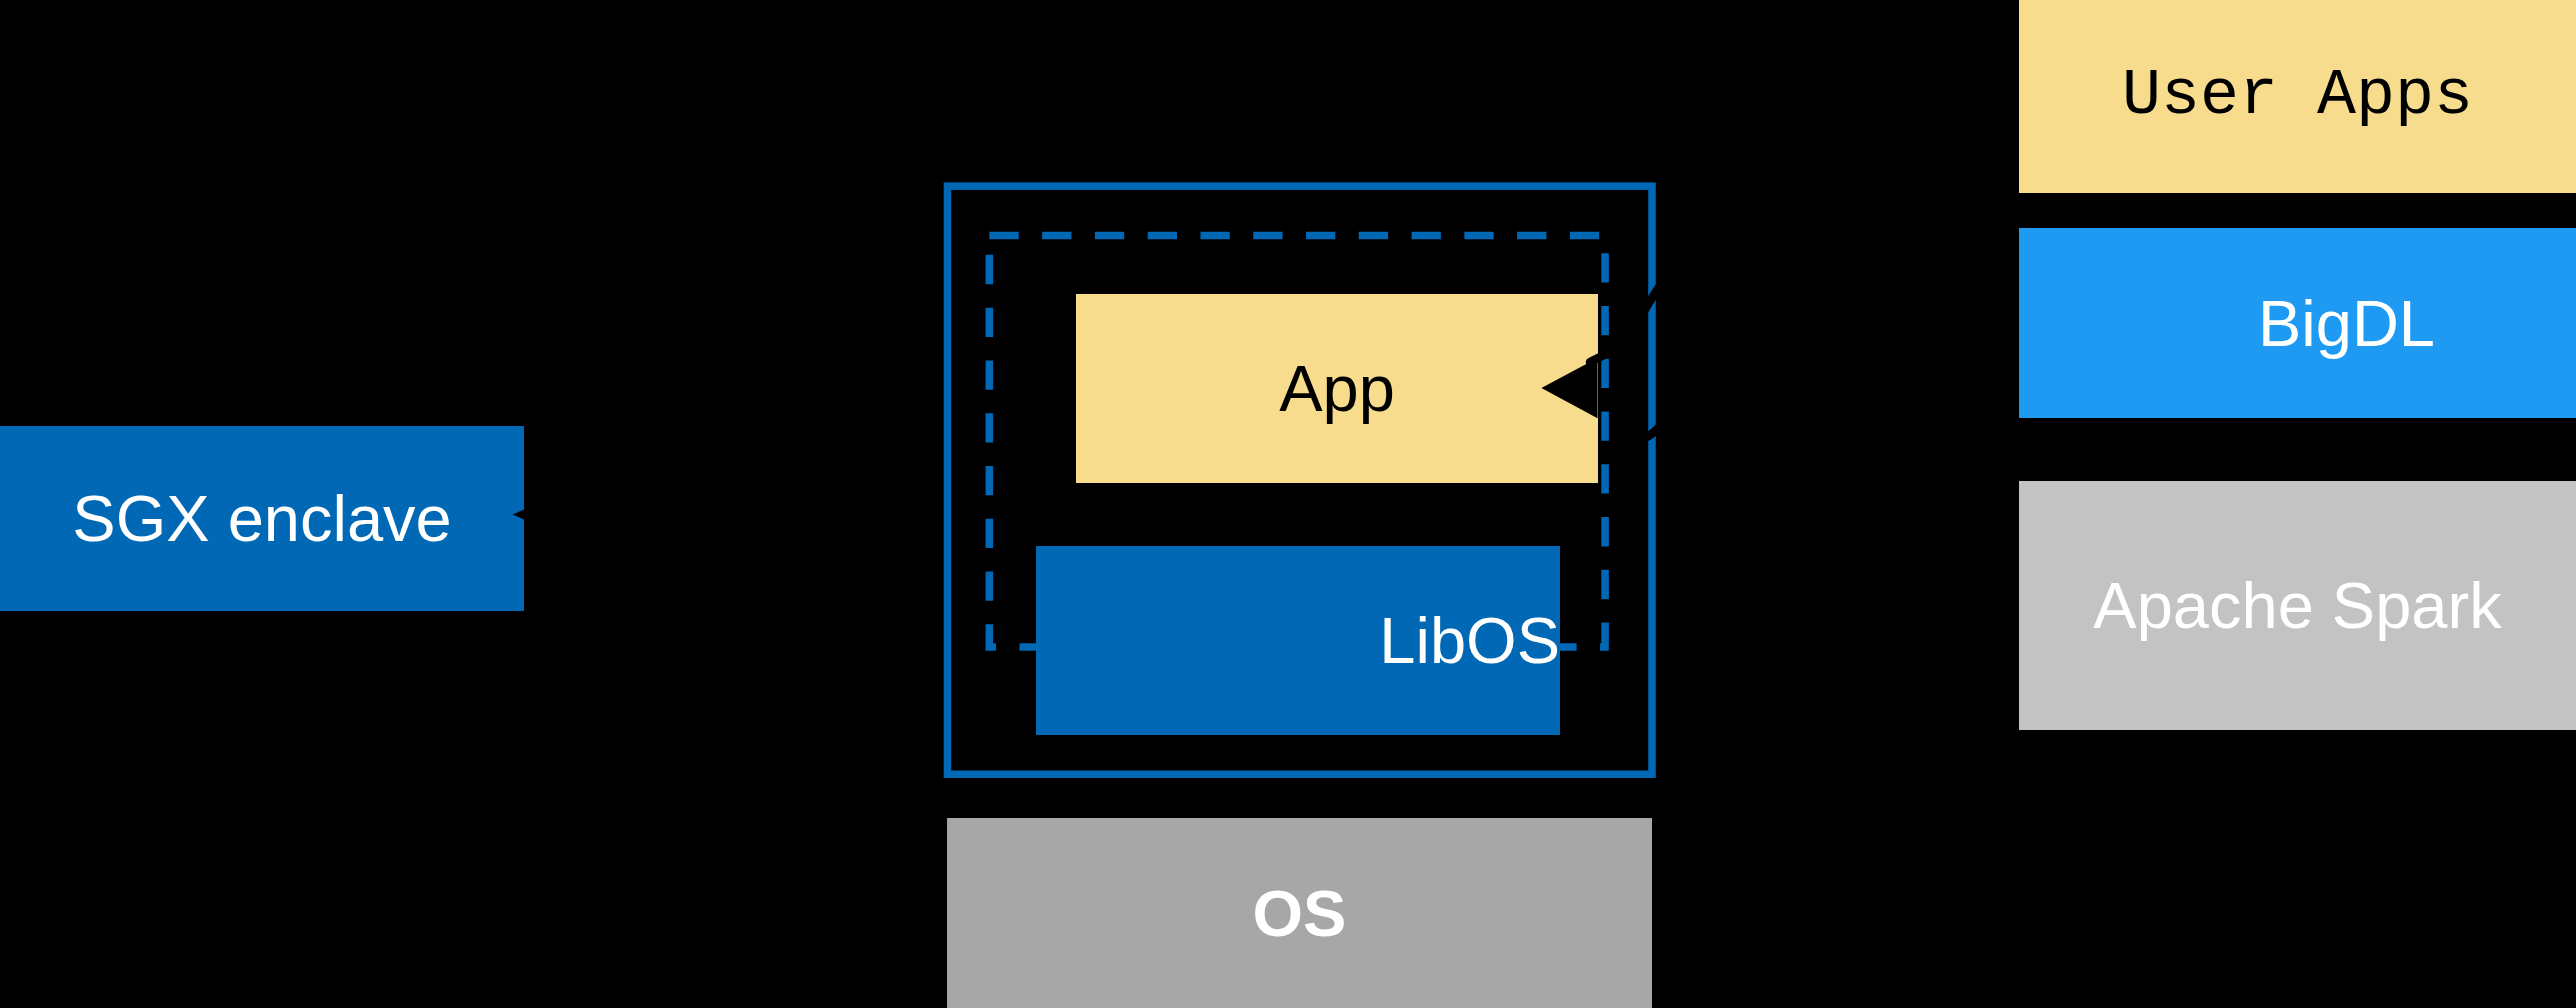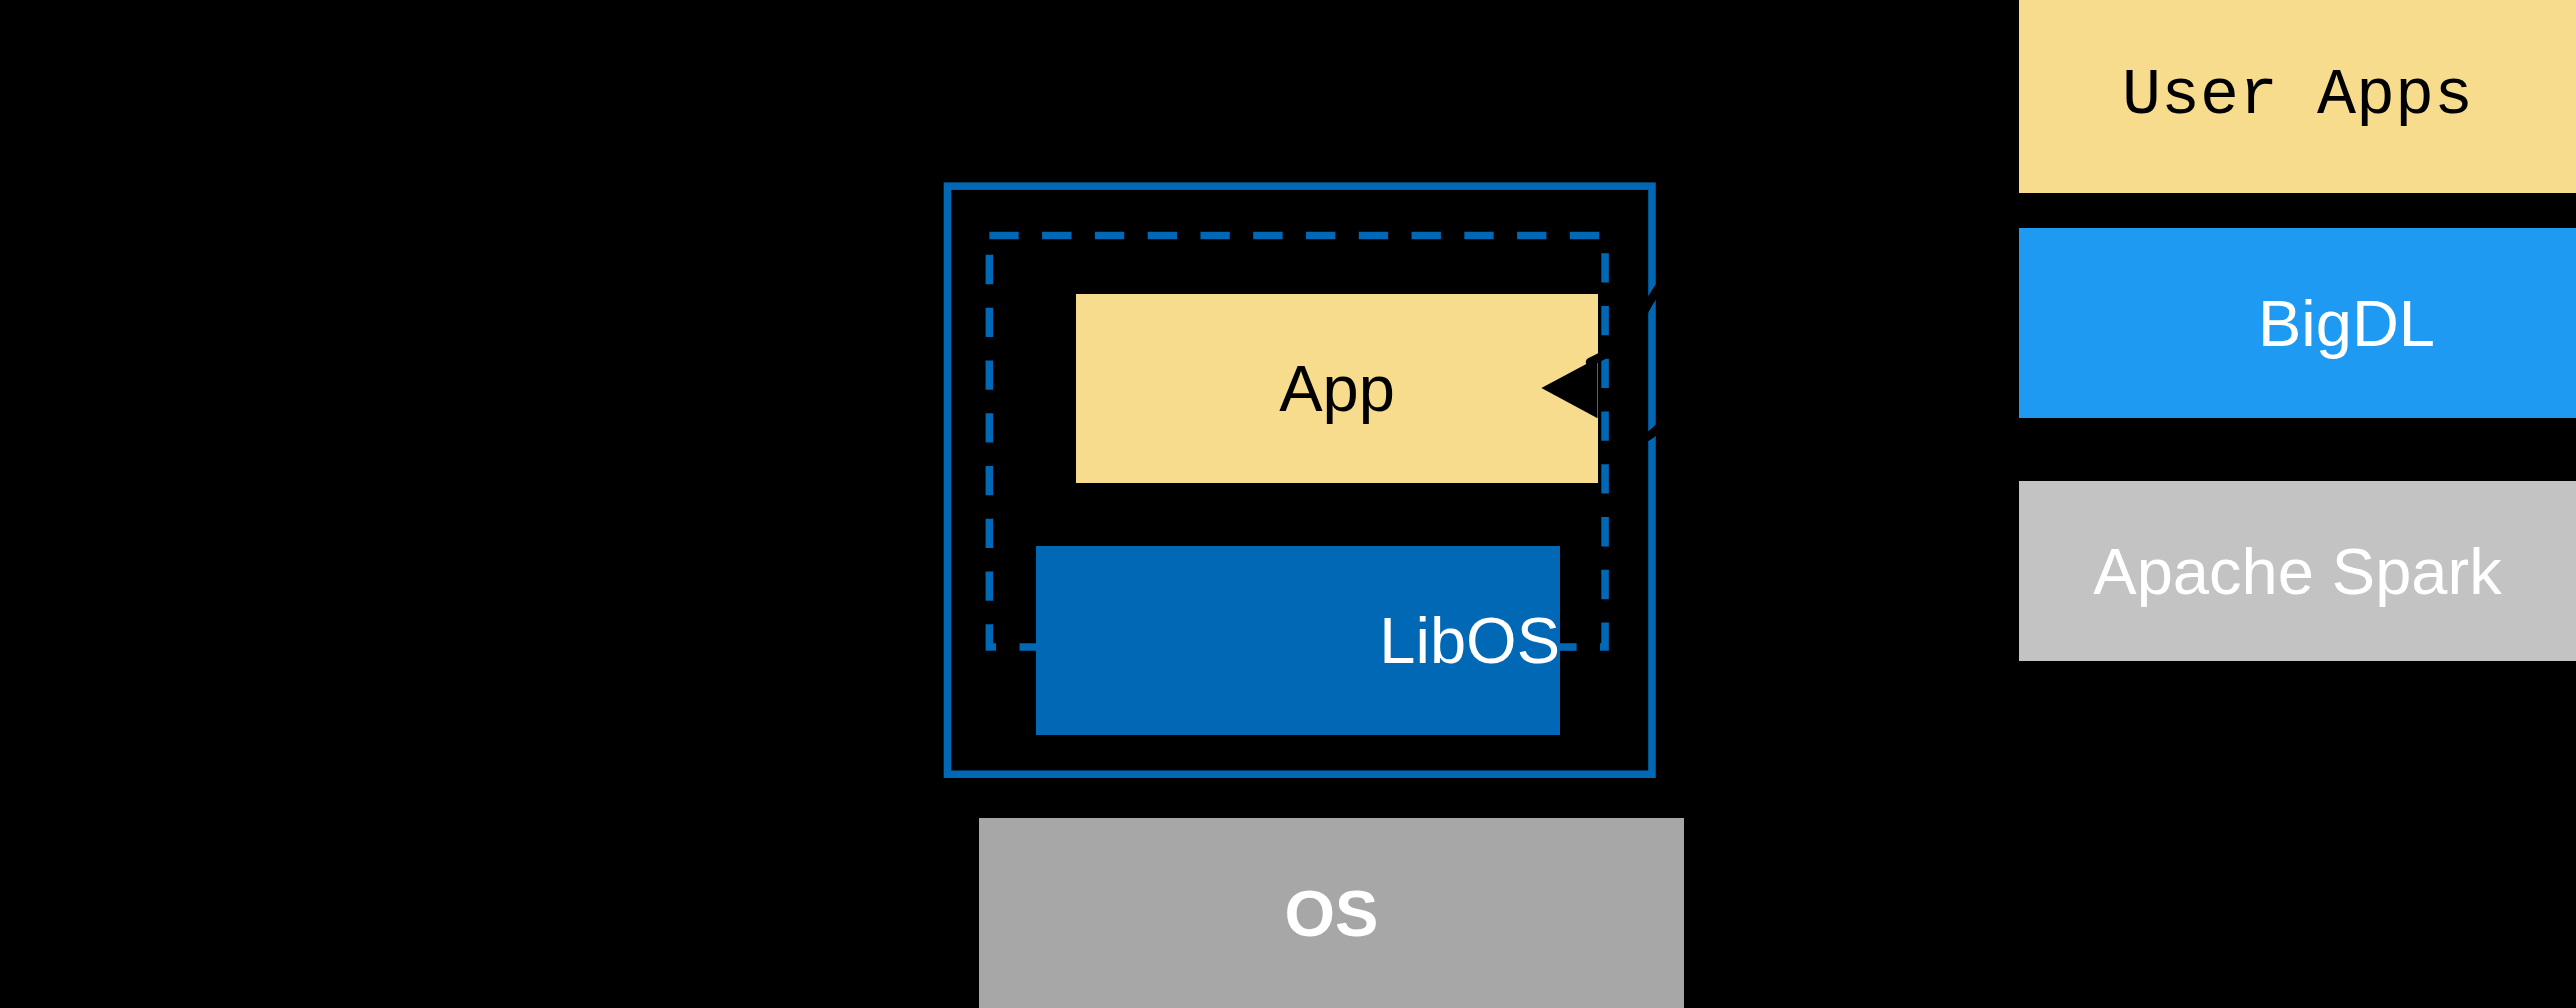--- a/index.html
+++ b/index.html
@@ -12,42 +12,45 @@
     position:relative; width:2576px; height:1009px;
     background:var(--bg); overflow:hidden;
     font-family:"Liberation Sans","DejaVu Sans",sans-serif;
   }
   .box{position:absolute; display:flex; align-items:center; justify-content:center;}
   .box span{font-size:65px; line-height:1; white-space:nowrap;}
   .fill-intel{background:var(--intel_blue);}
   .fill-bright{background:var(--bright_blue);}
   .fill-yellow{background:var(--yellow);}
   .fill-graylight{background:var(--gray_light);}
-  .fill-graymid{background:var(--gray_mid);margin-left:32px;}
+  .fill-graymid{background:var(--gray_mid);}
   .txt-white{color:var(--white);}
   .txt-black{color:var(--black);}
   .txt-bold{font-weight:bold;}
   
   .sgx      {left:0;    top:426px; width:524px; height:185px;}
   .os       {left:947px;top:818px; width:705px; height:191px;}
   .app      {left:1028px;top:294px; width:522px; height:189px;margin-left:48px;}
   .libos    {left:1036px;top:546px; width:524px; height:189px;justify-content:flex-end;}
   .userapps {left:2019px;top:0;     width:557px; height:193px;font-family:Liberation Mono, monospace;}
   .bigdl    {left:2019px;top:228px; width:655px; height:190px;}
-  .spark    {left:2019px;top:481px; width:557px; height:180px;}
+  .spark    {left:2019px;top:481px; width:557px; height:249px;}
   svg.overlay{position:absolute; left:0; top:0; pointer-events:none;}
   .stroke-intel{stroke:var(--intel_blue); fill:none;}
   .stroke-black{stroke:var(--black); fill:none;}
   .fill-black{fill:var(--black); stroke:none;}
 </style>
 </head>
 <body>
 
 <div class="canvas">
 
+  <div class="box sgx fill-intel">
+    <span class="txt-white">SGX enclave</span>
+  </div>
 
   <div class="box os fill-graymid">
     <span class="txt-white txt-bold">OS</span>
   </div>
 
   <div class="box userapps fill-yellow">
     <span class="txt-black">User Apps</span>
   </div>
   <div class="box bigdl fill-bright">
     <span class="txt-white">BigDL</span>

